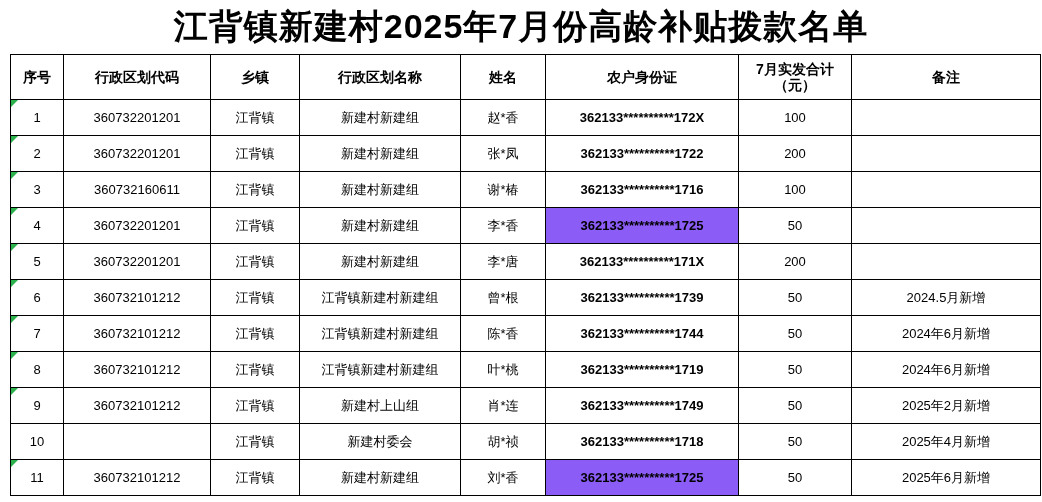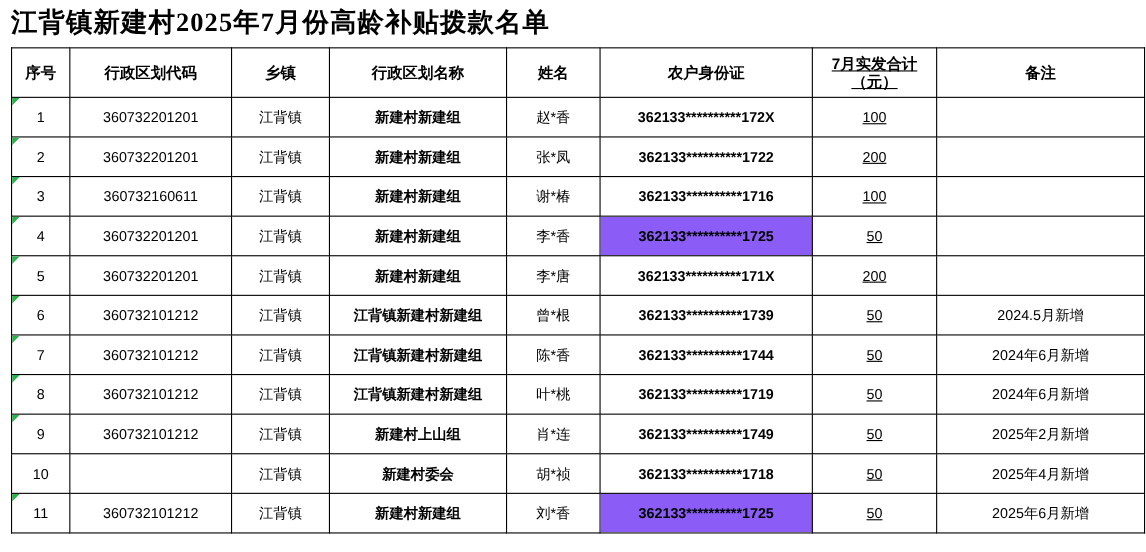--- a/index.html
+++ b/index.html
@@ -13,23 +13,24 @@
     font-family: "Liberation Sans", sans-serif;
     color: #000000;
     overflow: hidden;
   }
   .page {
     width: 1042px;
     box-sizing: border-box;
     padding: 0 10px;
   }
   .doc-title {
-    font-family: Liberation Serif, serif;
+    text-align: center;
+    font-family: Liberation Sans, sans-serif;
     font-weight: bold;
-    font-size: 24px;
+    font-size: 34px;
     letter-spacing: 1px;
     padding: 8px 0 9px 0;
     line-height: 1.1;
     white-space: nowrap;
   }
   table.sheet {
     border-collapse: collapse;
     width: 1022px;
     table-layout: fixed;
     padding-left: 47px;
@@ -65,24 +66,24 @@
   }
   td.hl {
     background: #8b5cf6;
   }
   td.note {
     font-size: 12px;
   }
   .col-0 { width: 52px; }
   .col-1 { width: 146px; }
   .col-2 { width: 88px; }
-  .col-3 { width: 160px; font-weight: bold; }
+  .col-3 { width: 160px; }
   .col-4 { width: 84px; }
   .col-5 { width: 192px; font-weight: bold; }
-  .col-6 { width: 112px; text-decoration: underline; }
+  .col-6 { width: 112px; }
   .col-7 { width: 188px; }
   .hdr-two-line { line-height: 1.15; }
 </style>
 </head>
 <body>
 
 <div class="page">
 
   <div class="doc-title">江背镇新建村2025年7月份高龄补贴拨款名单</div>
 

